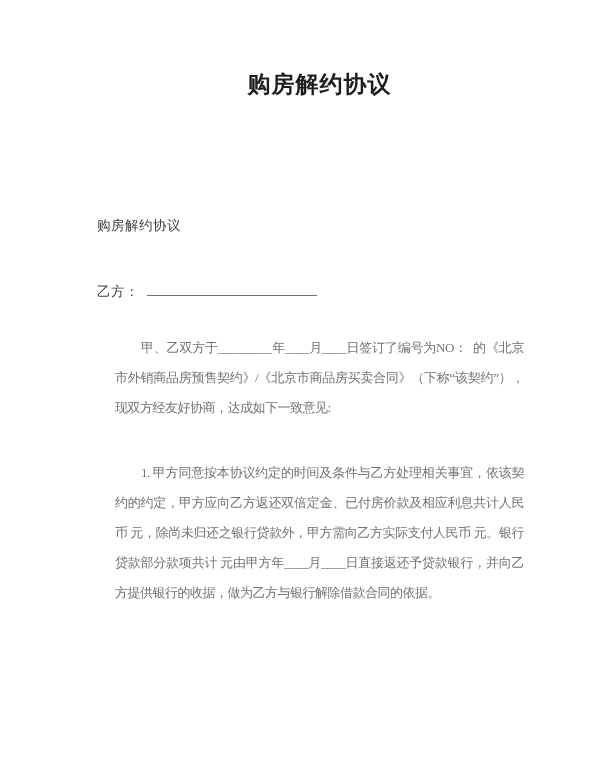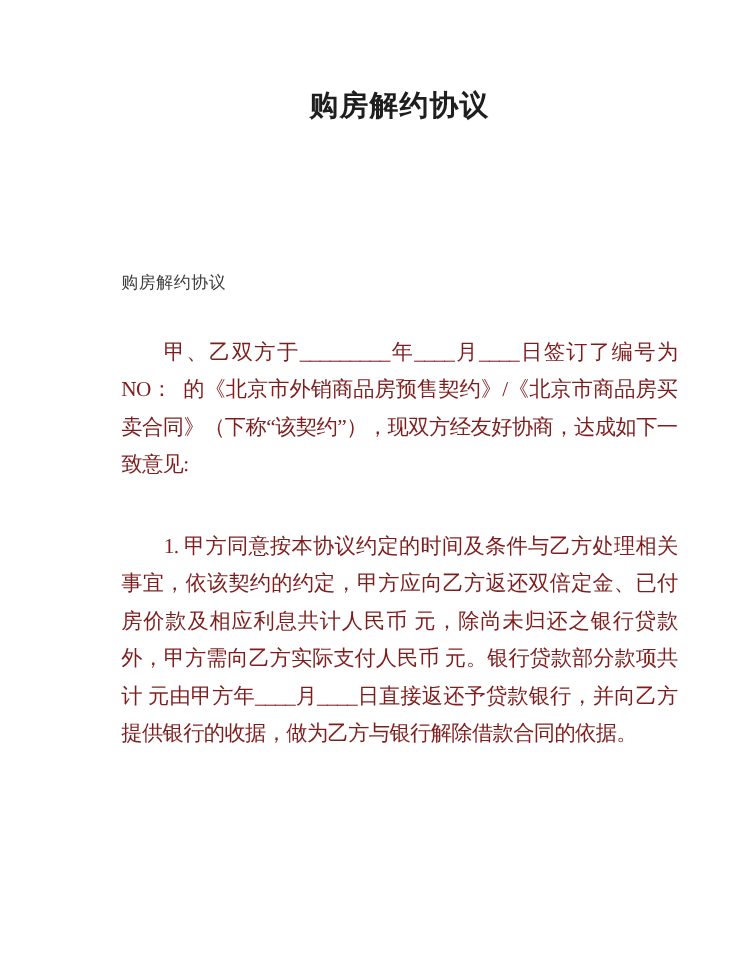--- a/index.html
+++ b/index.html
@@ -49,24 +49,24 @@
   }
   .fill-line {
     display: inline-block;
     width: 170px;
     height: 12px;
     border-bottom: 1px solid #6e6e6e;
     margin-left: 8px;
     vertical-align: baseline;
   }
   .para {
-    margin: 0;
-    font-size: 17px;
+    margin: 18px;
+    font-size: 13px;
     line-height: 30px;
-    color: #7f1d1d;
+    color: #737373;
     text-align: justify;
     text-indent: 2em;
     letter-spacing: -0.5px;
     white-space: pre-wrap;
   }
   .para.intro {
     margin-top: 33px;
   }
   .para.clause {
     margin-top: 35px;
@@ -75,18 +75,21 @@
 </head>
 <body>
 
 <div class="page">
 
   <h1 class="doc-title">购房解约协议</h1>
 
   <p class="subtitle">购房解约协议</p>
 
 
+  <div class="party-row second">
+    <span class="party-label">乙方：</span><span class="fill-line"></span>
+  </div>
 
   <p class="para intro">甲、乙双方于_________年____月____日签订了编号为NO：  的《北京市外销商品房预售契约》/《北京市商品房买卖合同》（下称“该契约”），现双方经友好协商，达成如下一致意见:</p>
 
   <p class="para clause">1. 甲方同意按本协议约定的时间及条件与乙方处理相关事宜，依该契约的约定，甲方应向乙方返还双倍定金、已付房价款及相应利息共计人民币 元，除尚未归还之银行贷款外，甲方需向乙方实际支付人民币 元。银行贷款部分款项共计 元由甲方年____月____日直接返还予贷款银行，并向乙方提供银行的收据，做为乙方与银行解除借款合同的依据。</p>
 
 </div>
 
 </body></html>

